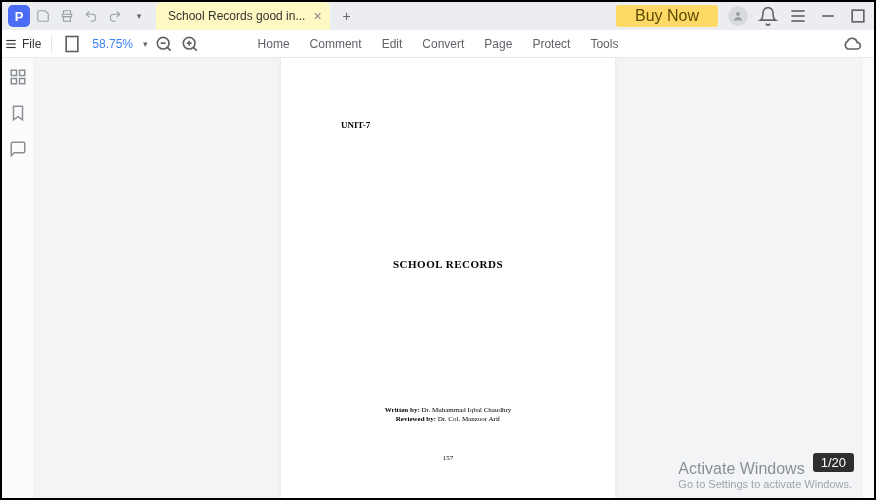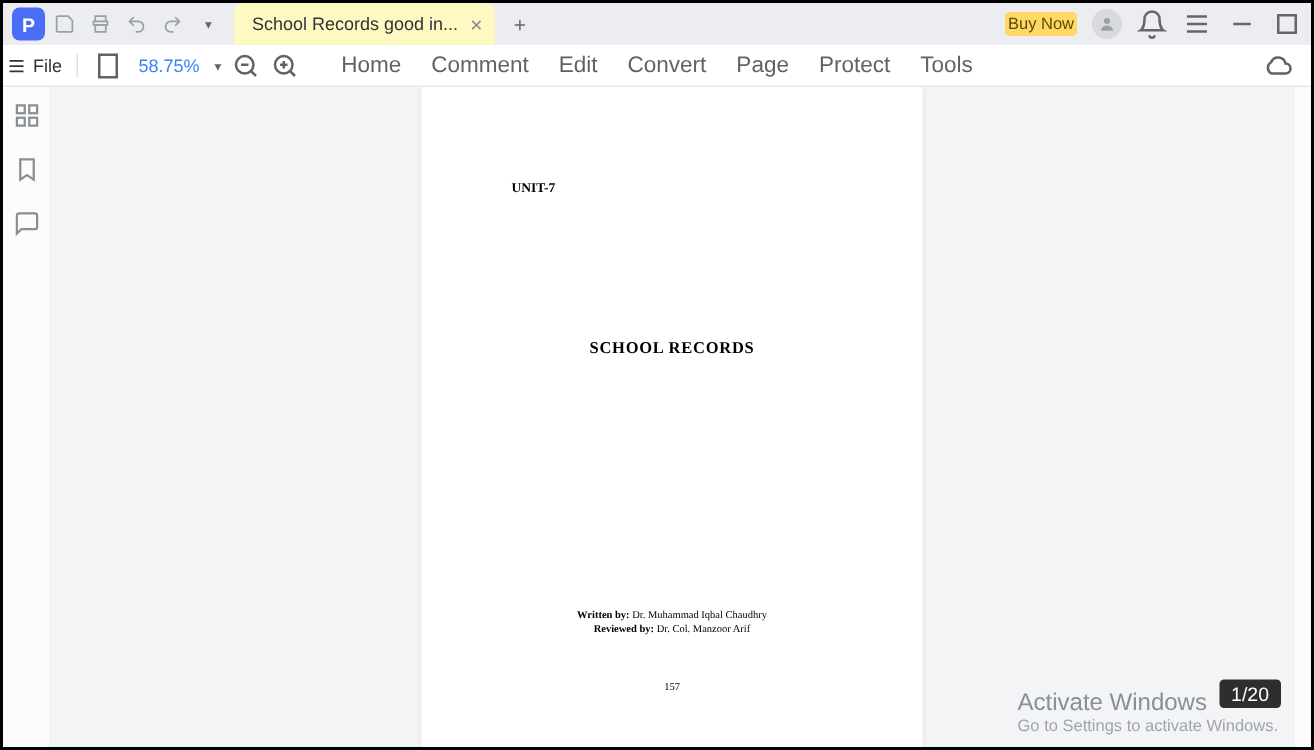--- a/index.html
+++ b/index.html
@@ -9,48 +9,48 @@
   .titlebar-left { display: flex; align-items: center; gap: 2px; padding-left: 6px; }
   .app-logo { width: 22px; height: 22px; background: #4a6cf7; border-radius: 5px; display: flex; align-items: center; justify-content: center; color: #fff; font-weight: bold; font-size: 13px; }
   .tb-icon { width: 22px; height: 22px; display: flex; align-items: center; justify-content: center; color: #9aa0a6; cursor: default; }
   .tb-icon svg { width: 14px; height: 14px; }
   
   .tab { height: 28px; background: #fef9c3; display: flex; align-items: center; padding: 0 8px 0 12px; gap: 8px; font-size: 12px; color: #333; border-top-left-radius: 6px; border-top-right-radius: 6px; margin-left: 6px; min-width: 130px; }
   .tab-close { color: #888; font-size: 14px; cursor: pointer; }
   .tab-add { width: 22px; height: 22px; display: flex; align-items: center; justify-content: center; color: #666; margin-left: 6px; font-size: 14px; cursor: pointer; }
   
   .titlebar-right { position: absolute; right: 6px; top: 0; height: 28px; display: flex; align-items: center; gap: 10px; }
-  .buy-now { background: #ffd966; color: #5a4a00; font-size: 11px; padding: 2px 2px; border-radius: 3px; cursor: pointer; }
+  .buy-now { background: #ffd966; color: #5a4a00; font-size: 16px; padding: 2px 19px; border-radius: 3px; cursor: pointer; }
   .tr-icon { width: 20px; height: 20px; display: flex; align-items: center; justify-content: center; color: #666; }
   .avatar { width: 20px; height: 20px; border-radius: 50%; background: #d8dadd; display: flex; align-items: center; justify-content: center; }
   .avatar svg { width: 12px; height: 12px; fill: #9aa0a6; }
   
   .toolbar { height: 28px; background: #fff; border-bottom: 1px solid #e6e8eb; display: flex; align-items: center; position: relative; }
   .toolbar-left { display: flex; align-items: center; gap: 6px; padding-left: 2px; }
   .file-menu { display: flex; align-items: center; gap: 4px; color: #333; font-size: 12px; cursor: pointer; }
   .file-menu svg { width: 14px; height: 14px; }
   .vdiv { width: 1px; height: 16px; background: #e0e2e5; margin: 0 4px; }
   .tool-icon { width: 20px; height: 20px; display: flex; align-items: center; justify-content: center; color: #5f6368; }
   .zoom { font-size: 12px; color: #3b82f6; padding: 0 4px; }
   .chev { font-size: 9px; color: #666; }
   
-  .menubar { position: absolute; left: 50%; transform: translateX(-50%); display: flex; gap: 20px; font-size: 15px; color: #5f6368; }
+  .menubar { position: absolute; left: 50%; transform: translateX(-50%); display: flex; gap: 20px; font-size: 12px; color: #5f6368; }
   .menubar span { cursor: pointer; }
   
   .cloud-icon { position: absolute; right: 12px; color: #5f6368; }
   
   .workspace { display: flex; height: calc(100% - 56px); position: relative; }
   .left-rail { width: 32px; background: #fcfcfd; border-right: 1px solid #eef0f2; display: flex; flex-direction: column; align-items: center; padding-top: 10px; gap: 18px; }
   .left-rail .rail-icon { color: #8a8f96; width: 18px; height: 18px; display: flex; align-items: center; justify-content: center; }
   .right-rail { width: 12px; background: #fcfcfd; border-left: 1px solid #eef0f2; }
   
   .canvas { flex: 1; background: #f3f4f6; overflow: hidden; display: flex; justify-content: center; padding-top: 0; position: relative; }
   .page { width: 334px; height: 440px; background: #fff; box-shadow: 0 0 4px rgba(0,0,0,0.08); margin-top: 0; position: relative; font-family: 'Times New Roman', serif; }
   .unit { position: absolute; top: 62px; left: 60px; font-size: 9px; font-weight: bold; }
-  .doc-title { position: absolute; top: 168px; width: 100%; text-align: center; font-size: 11px; font-weight: bold; letter-spacing: 0.5px; }
+  .doc-title { position: absolute; top: 200px; width: 100%; text-align: center; font-size: 11px; font-weight: bold; letter-spacing: 0.5px; }
   .authors { position: absolute; top: 348px; width: 100%; text-align: center; font-size: 7px; line-height: 1.3; }
   .authors b { font-weight: bold; }
   .pagenum { position: absolute; top: 396px; width: 100%; text-align: center; font-size: 7px; }
   
   .page-indicator { position: absolute; right: 20px; bottom: 26px; background: #2e2e2e; color: #fff; font-size: 13px; padding: 2px 8px; border-radius: 3px; z-index: 5; }
   
   .watermark { position: absolute; right: 22px; bottom: 8px; text-align: left; z-index: 4; pointer-events: none; margin-top: 37px; }
   .wm-title { color: #8a8f96; font-size: 16px; font-weight: 400; }
   .wm-sub { color: #a0a4aa; font-size: 11px; }
 </style>

